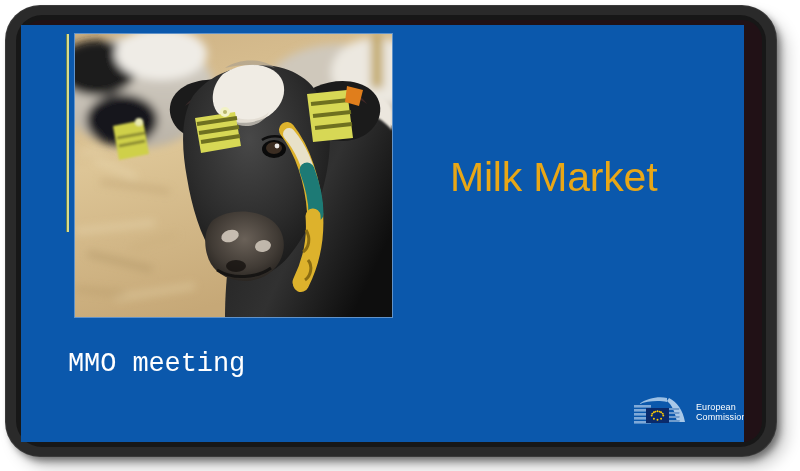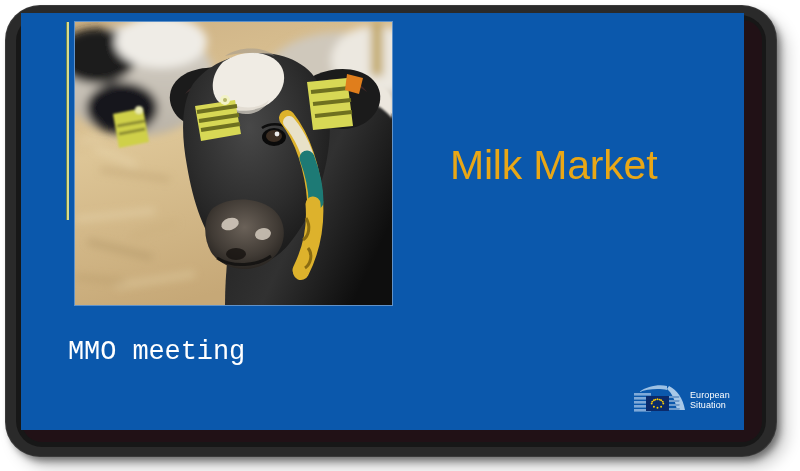--- a/index.html
+++ b/index.html
@@ -53,21 +53,21 @@
     height: 422px;
     border-radius: 20px;
     background: #231016;
     opacity: 0.85;
   }
 
   
   .slide {
     position: absolute;
     left: 21px;
-    top: 13px;
+    top: 25px;
     width: 723px;
     height: 417px;
     background: #0B58AC;
     overflow: hidden;
   }
 
   
   .accent-rule {
     position: absolute;
     left: 45px;
@@ -132,21 +132,21 @@
     display: flex;
     align-items: center;
   }
   .ec-emblem {
     width: 54px;
     height: 32px;
     flex: 0 0 auto;
   }
   .ec-emblem svg { display: block; width: 100%; height: 100%; }
   .ec-wordmark {
-    margin-left: 3px;
+    margin-left: 9px;
     display: flex;
     flex-direction: column;
     justify-content: flex-end;
   }
   .ec-word {
     color: #ffffff;
     font-size: 9px;
     line-height: 10.5px;
     letter-spacing: 0.1px;
     white-space: nowrap;
@@ -341,19 +341,19 @@
             <circle cx="20.9" cy="16.3" r="0.95"></circle>
             <circle cx="26.6" cy="15.6" r="0.95"></circle>
             <circle cx="22.4" cy="15.6" r="0.95"></circle>
             <circle cx="29.7" cy="17.6" r="0.95"></circle>
             <circle cx="19.3" cy="17.6" r="0.95"></circle>
           </g>
         </svg>
       </span>
       <span class="ec-wordmark">
         <span class="ec-word">European</span>
-        <span class="ec-word">Situation</span>
+        <span class="ec-word">Commission</span>
       </span>
 
     </div>
 
   </div>
 </div>
 
 </body></html>

